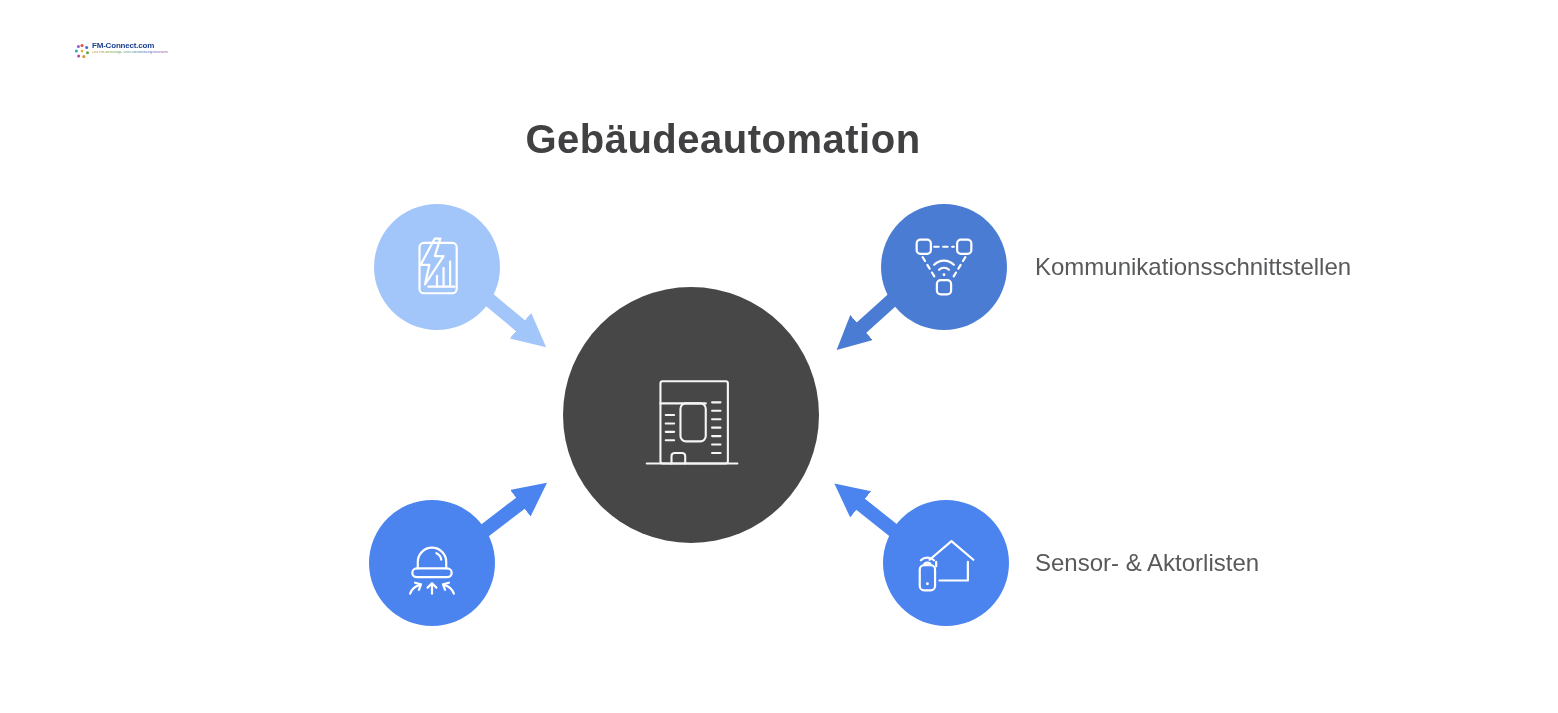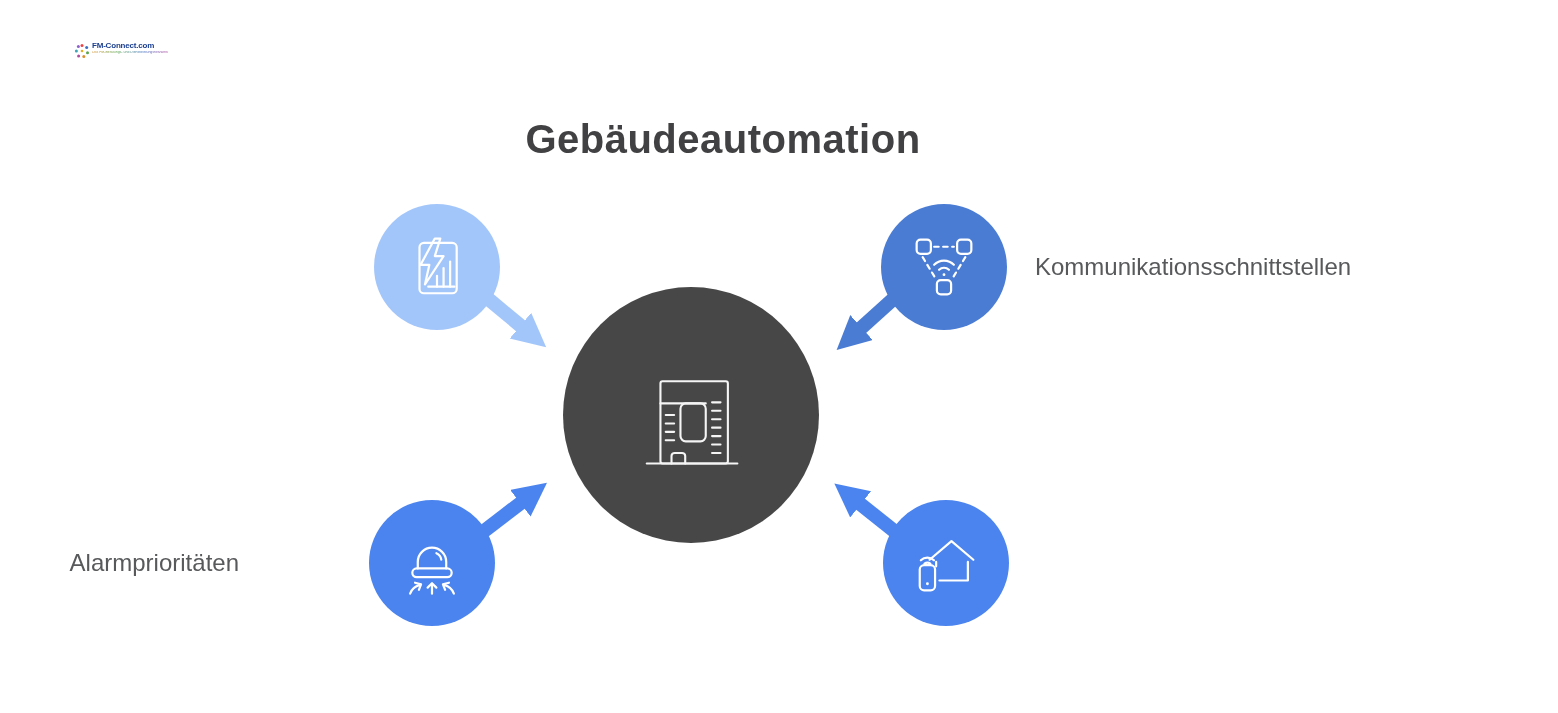--- a/index.html
+++ b/index.html
@@ -139,29 +139,29 @@
       <rect x="14" y="37" width="36" height="8" rx="4"></rect>
       <path d="M36 23 a7.5 7.5 0 0 1 4.5 6"></path>
       <line x1="32" y1="60" x2="32" y2="51"></line>
       <path d="M28 54.5 L32 50.5 L36 54.5"></path>
       <path d="M12 60 Q14 54 21 52"></path>
       <path d="M16.5 50 L22 51.5 L20 56.5"></path>
       <path d="M52 60 Q50 54 43 52"></path>
       <path d="M47.5 50 L42 51.5 L44 56.5"></path>
     </svg>
   </div>
-  <div class="label label-bl">
-    <div>Alarmprioritäten</div>
-  </div>
 
   <div class="circle node-br">
     <svg class="node-icon" viewBox="0 0 64 64" fill="none" stroke="#fff" stroke-width="2.2" stroke-linecap="round" stroke-linejoin="round">
       <path d="M17 29 L37 12 L57 29"></path>
       <path d="M23 31 v4"></path>
       <path d="M52 31 v17 H26"></path>
       <rect x="8" y="34" width="14" height="23" rx="4"></rect>
       <circle cx="15" cy="51" r="1.3" fill="#fff" stroke="none"></circle>
       <path d="M9 29.5 a8.5 8.5 0 0 1 12 0"></path>
       <path d="M12.3 32.5 a4.7 4.7 0 0 1 5.4 0"></path>
     </svg>
   </div>
+  <div class="label label-br">
+    <div>Sensor- &amp; Aktorlisten</div>
+  </div>
 
 </div>
 
 </body></html>

